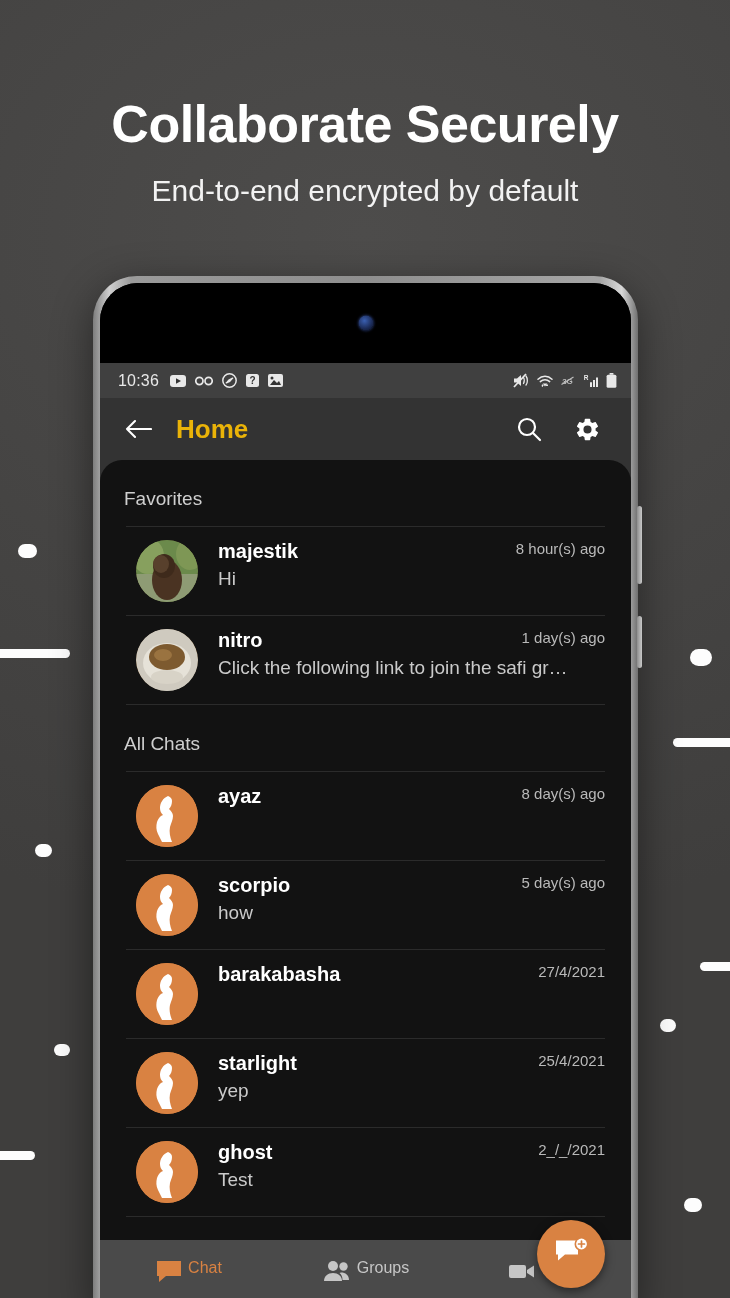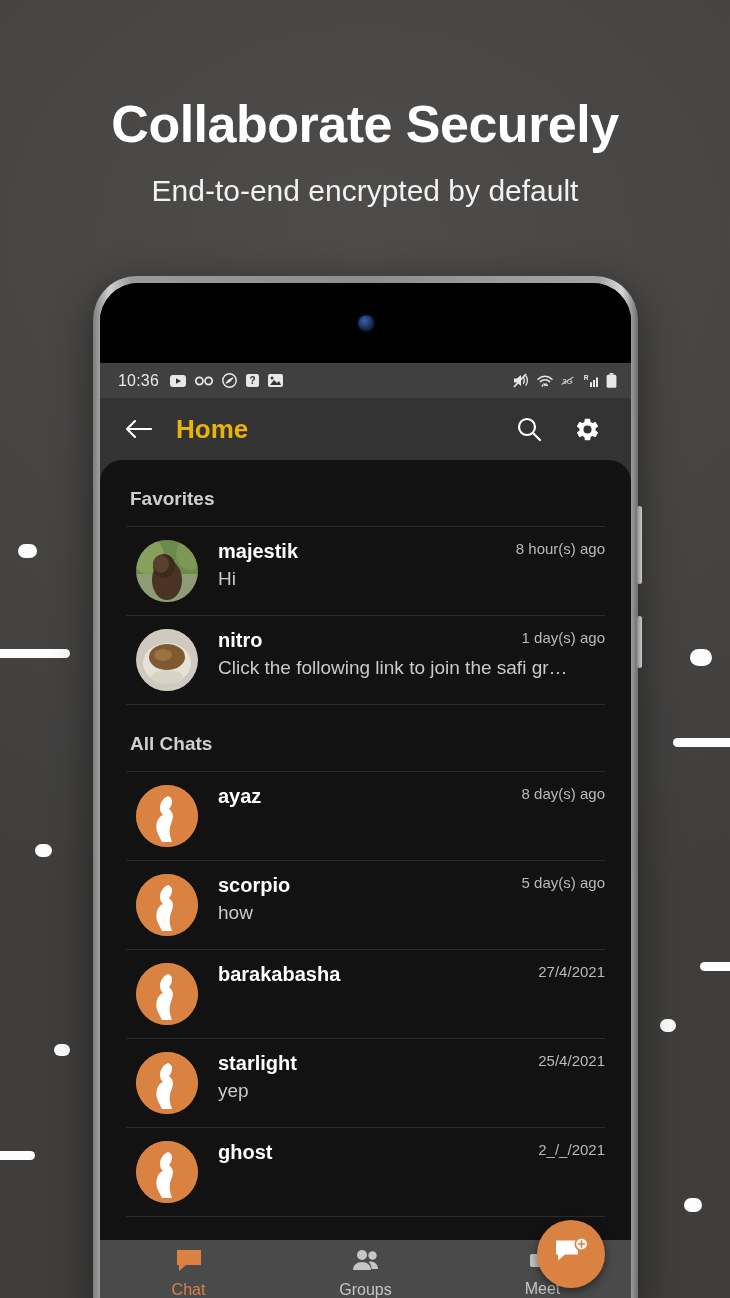--- a/index.html
+++ b/index.html
@@ -87,22 +87,22 @@
     height:calc(100% - 80px - 35px - 62px);
     background:#333333;
   }
   .list-card {
     position:absolute; inset:0;
     background:#121212;
     border-radius:22px 22px 0 0;
     overflow:hidden;
   }
   .section-header {
-    padding:28px 0 16px 30px;
-    font-size:19px; font-weight:bold; color:#cfcfcf;
+    padding:28px 0 16px 24px;
+    font-size:19px; font-weight:normal; color:#cfcfcf;
   }
   .divider { height:1px; background:#2b2b2b; margin:0 26px; }
 
   .chat-row {
     display:flex; padding:13px 26px 13px 36px; min-height:88px;
     position:relative;
   }
   .avatar {
     width:62px; height:62px; border-radius:50%; flex:none;
     overflow:hidden; position:relative;
@@ -134,21 +134,21 @@
     z-index:9;
   }
 
   
   .bottomnav {
     position:absolute; left:0; right:0; bottom:0; height:66px;
     background:#4a4a4a; display:flex; align-items:center;
     z-index:8;
   }
   .nav-item {
-    flex:1; display:flex; flex-direction:column; align-items:center; justify-content:center; gap:5px;
+    flex:1; display:flex; flex-direction:row; justify-content:center; gap:5px;
   }
   .nav-label { font-size:16px; color:#c6c6c6; }
   .nav-item.active .nav-label { color:#d98242; }
 
   
   .side-btn {
     position:absolute; right:-4px; width:5px; border-radius:3px;
     background:linear-gradient(90deg,#8d8d8d,#c9c9c9);
     z-index:6;
   }
@@ -429,20 +429,21 @@
                 <g fill="#ffffff">
                   <path d="M32 11c-5 2-8 7-8 12 0 3 1 5 3 7-3 1-5 4-6 7-1 4-1 8 1 12l4 8h10c-2-5-3-10-2-15 1-4 3-7 3-11 0-3-2-5-4-7 2-2 3-5 3-8 0-2-1-4-4-5z"></path>
                 </g>
               </svg>
           </div>
           <div class="row-body">
             <div class="row-top">
               <span class="row-name">ghost</span>
               <span class="row-time">2_/_/2021</span>
             </div>
+            <div class="row-msg">Test</div>
           </div>
         </div>
         <div class="divider"></div>
 
       </div>
 
       <div class="fab">
         <span>
           <svg width="36" height="32" viewBox="0 0 36 32">
             <path d="M3 4.5h22v14H12l-7 6v-6H3z" fill="#ffffff"></path>

